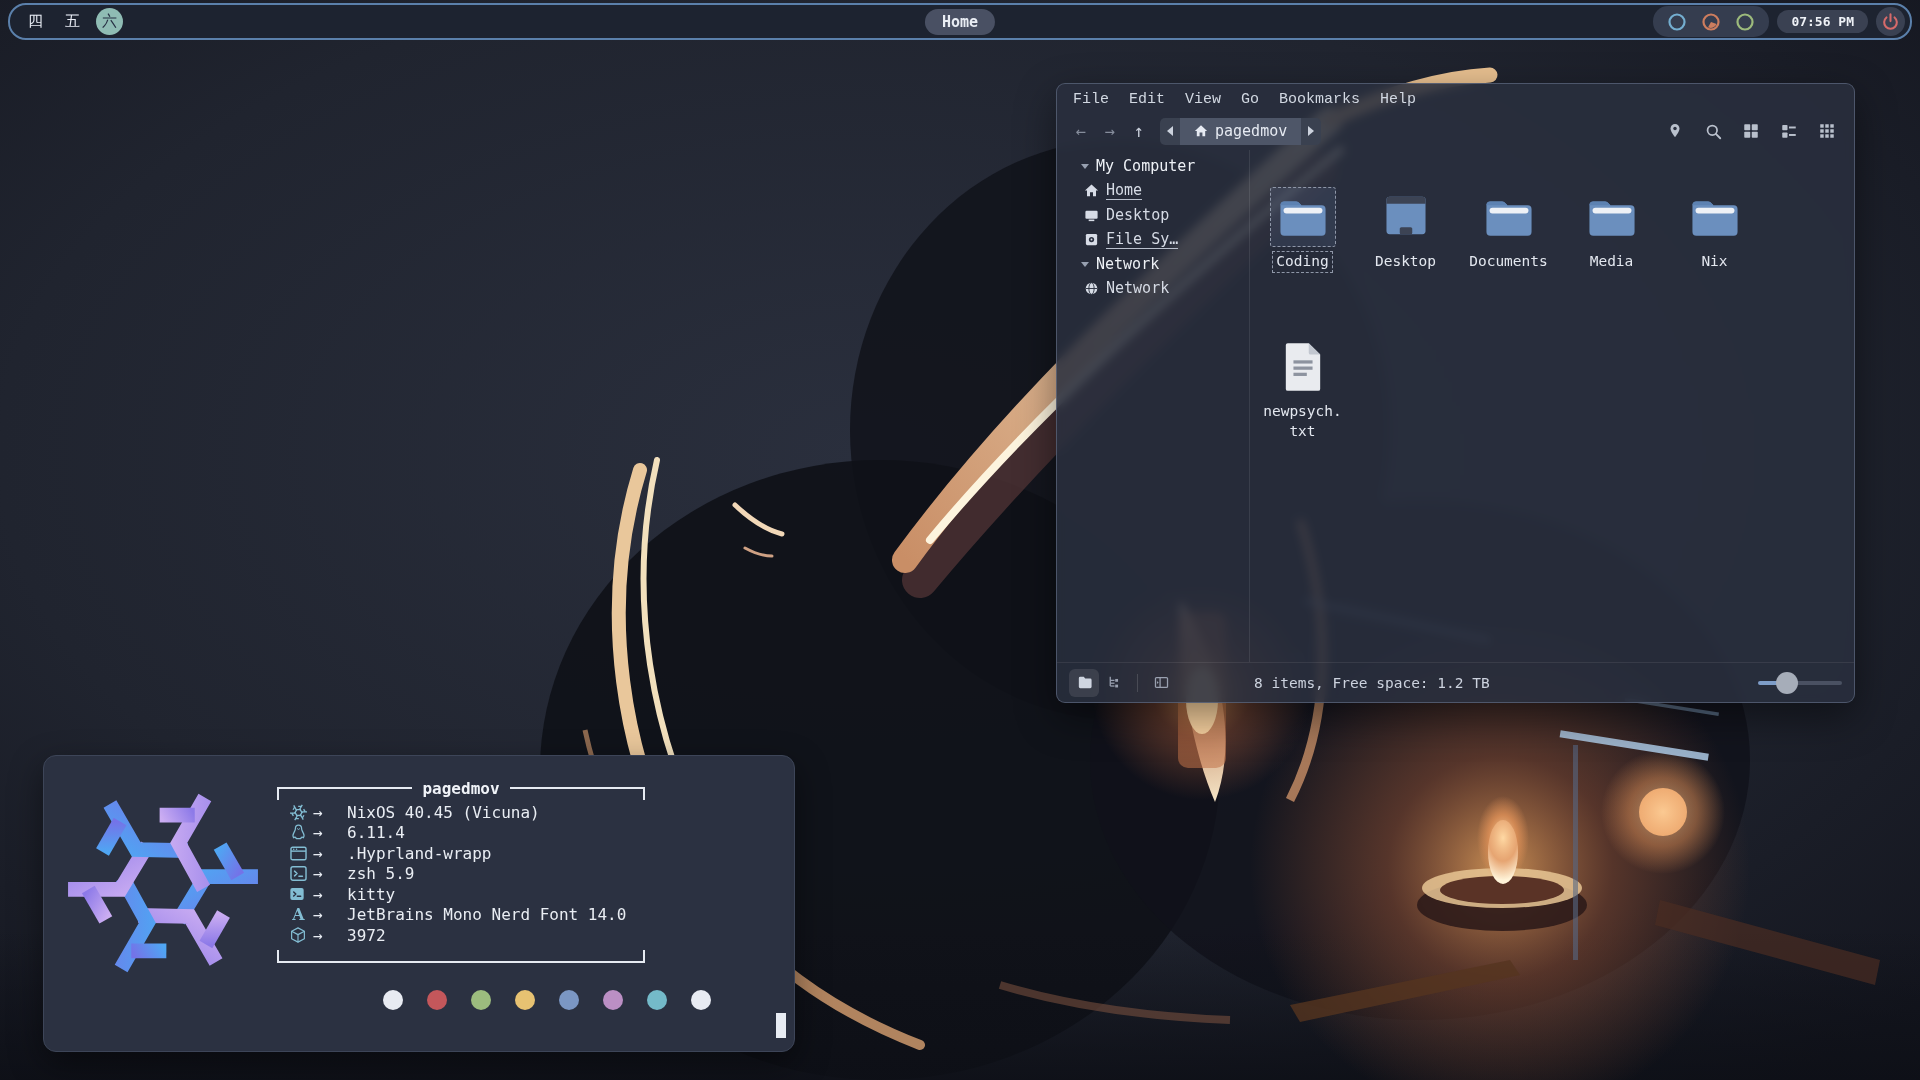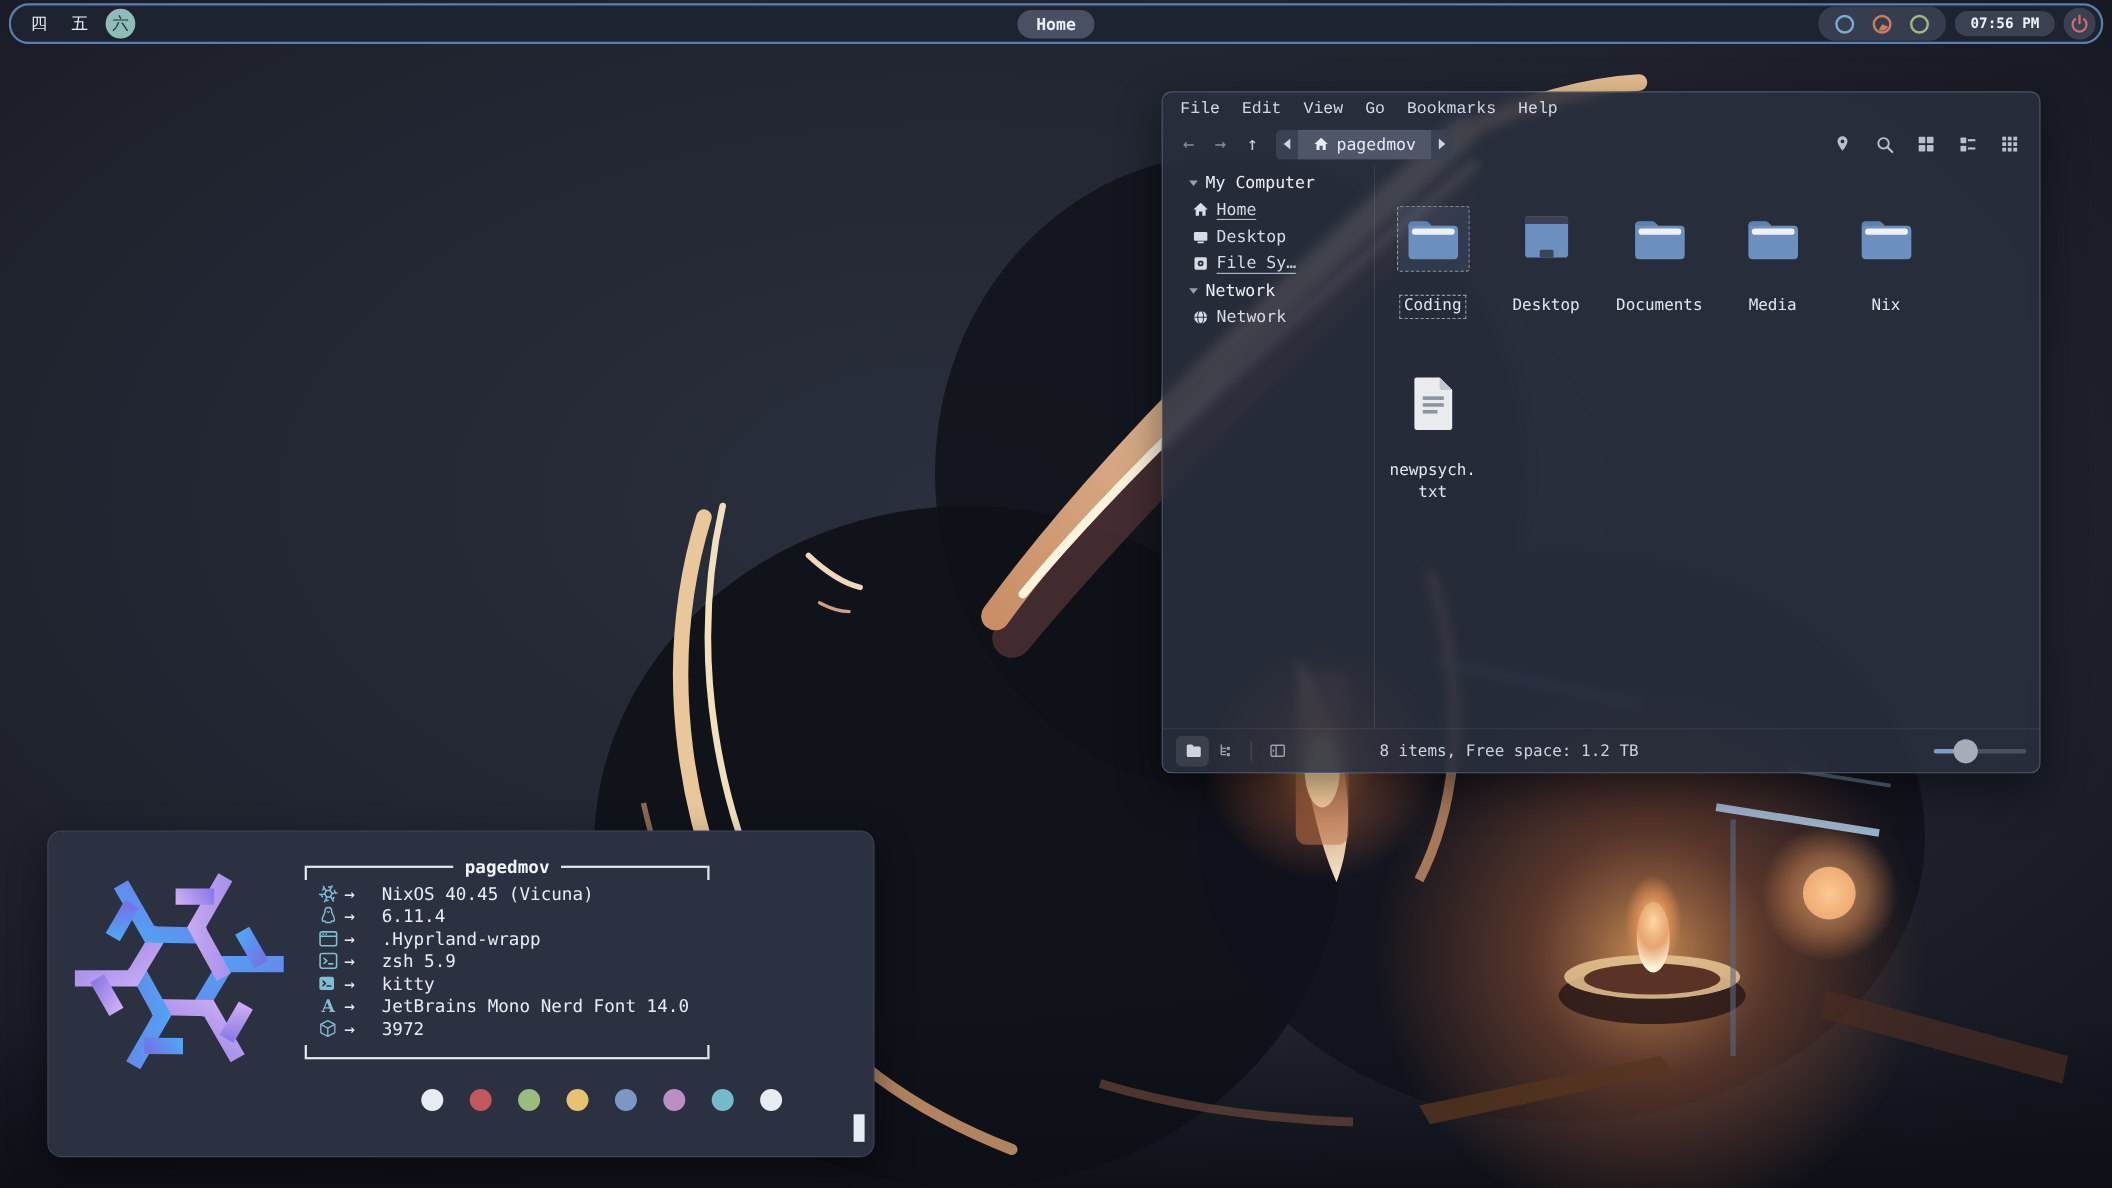--- a/index.html
+++ b/index.html
@@ -60,21 +60,21 @@
       border-top:5.5px solid #97a0b0;}
   .sb-item{display:flex;align-items:center;gap:7px;padding:3px 6px 3px 26px;color:#d6dbe5;}
   .sb-item .lbl.u{border-bottom:1px solid #b9c0cd;}
   .sb-item .ic{width:16px;height:16px;display:flex;align-items:center;justify-content:center;}
   .fm-files{flex:1;padding:37px 0 0 1px;display:grid;
       grid-template-columns:repeat(5,103px);grid-auto-rows:150px;align-content:start;}
   .fcell{display:flex;flex-direction:column;align-items:center;}
   .fcell .icbox{width:64px;height:58px;display:flex;align-items:center;justify-content:center;
       border:1px dashed transparent;border-radius:3px;}
   .fcell.selected .icbox{background:rgba(130,160,210,0.12);border-color:#8f97a8;}
-  .fcell .flabel{margin-top:21px;font-size:14.5px;color:#e3e7ef;text-align:center;line-height:1.35;
+  .fcell .flabel{margin-top:4px;font-size:14.5px;color:#e3e7ef;text-align:center;line-height:1.35;
       max-width:96px;padding:0 3px;border:1px dashed transparent;}
   .fcell.selected .flabel{border-color:#8f97a8;}
   .fm-statusbar{height:39px;flex:none;border-top:1px solid rgba(255,255,255,0.08);
       display:flex;align-items:center;padding:0 12px;font-size:14.5px;color:#ccd2de;}
   .st-btn{width:30px;height:28px;border-radius:6px;display:flex;align-items:center;justify-content:center;}
   .st-btn.active{background:rgba(255,255,255,0.10);}
   .st-sep{width:1px;height:18px;background:rgba(255,255,255,0.14);margin:0 8px;}
   .st-text{margin-left:78px;}
   .zoom-slider{margin-left:auto;width:84px;height:4px;border-radius:2px;position:relative;
       background:linear-gradient(to right,#7e9dc8 0 34%,#4a5162 34%);}

